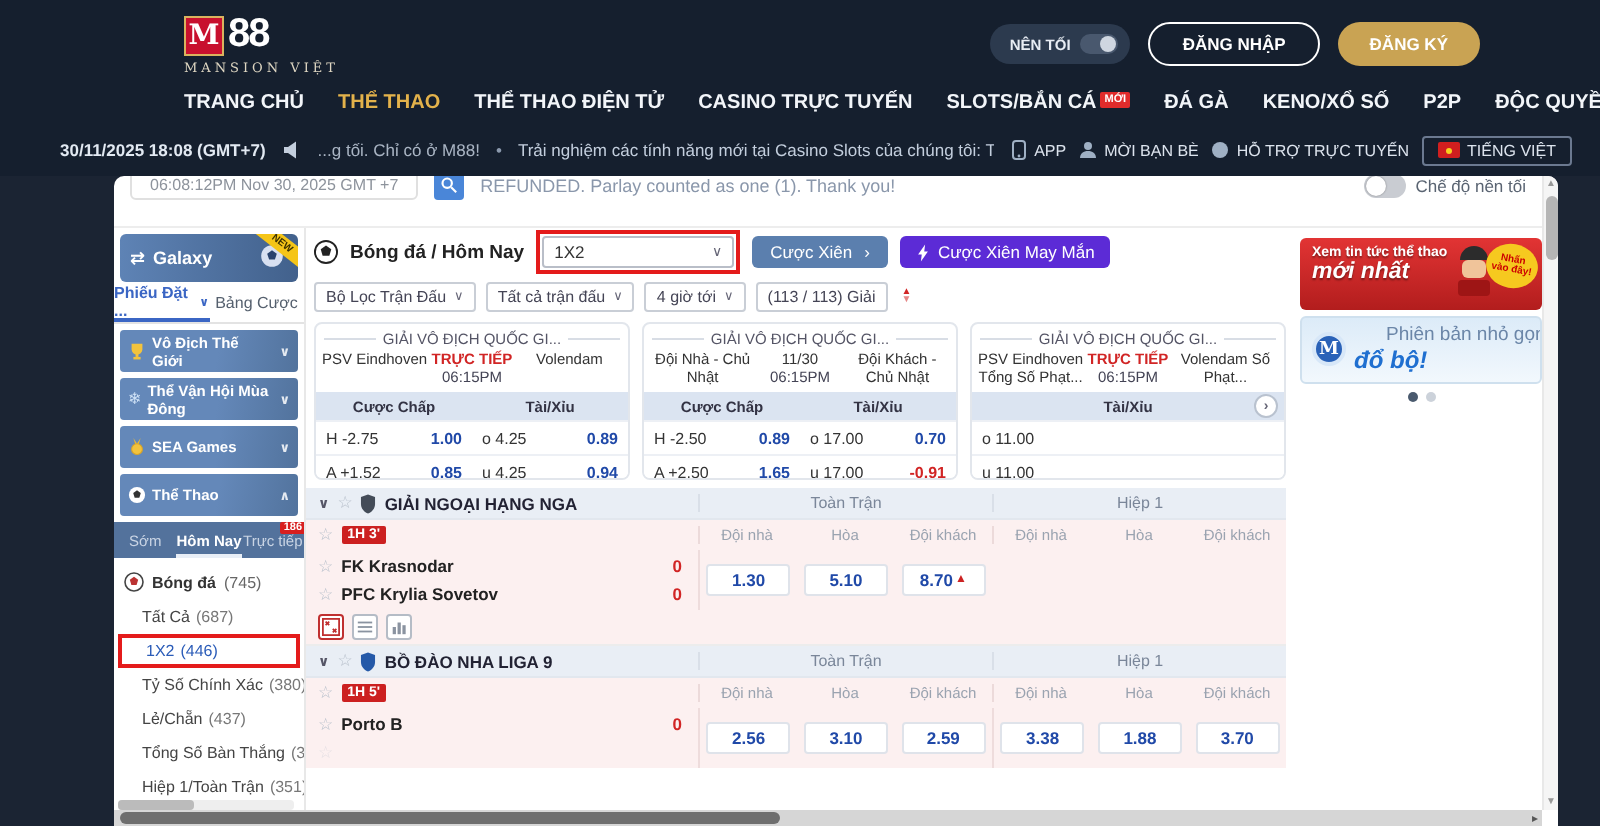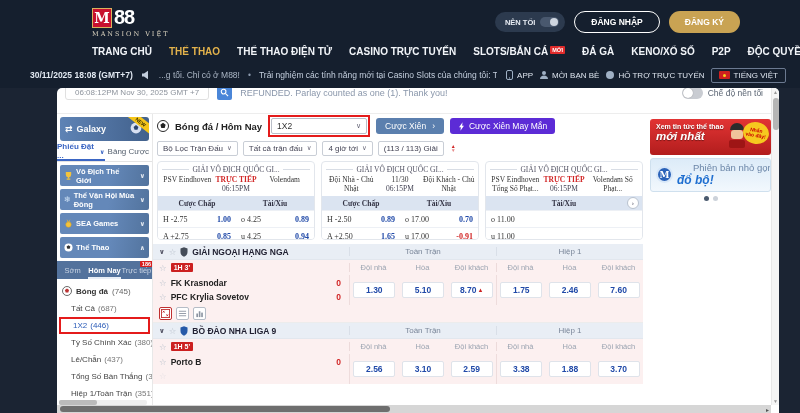--- a/index.html
+++ b/index.html
@@ -79,21 +79,21 @@
   .sel .chev { font-size:7px; color:#667; }
   .btn-parlay { background:#5b7fae; color:#fff; border:none; border-radius:3px; font-size:8.5px; padding:3px 9px; display:flex; align-items:center; gap:6px; cursor:pointer; font-family:inherit; }
   .btn-lucky { background:#5c2bd6; color:#fff; border:none; border-radius:3px; font-size:8.5px; padding:3px 8px; display:flex; align-items:center; gap:4px; cursor:pointer; font-family:inherit; }
   .mfilters { height:20px; display:flex; align-items:center; gap:5px; padding:0 4px; }
   .fpill { border:1px solid #c9ced6; border-radius:2px; padding:2px 5px; font-size:8px; color:#445; background:#fff; display:flex; align-items:center; gap:4px; cursor:pointer; white-space:nowrap; }
   .fpill .chev { font-size:6.5px; color:#667; }
   .sort-ic { display:flex; flex-direction:column; line-height:4px; font-size:5px; cursor:pointer; padding:2px; }
   .sort-ic .u { color:#d12525; } .sort-ic .d { color:#d12525; opacity:.55; }
 
   .mcards { display:flex; gap:6px; padding:3px 2px 4px 4px; height:86px; overflow:hidden; }
-  .fcard { width:158px; flex:none; border:1px solid #e2e6ec; border-radius:4px; background:#fff; overflow:hidden;font-family:Liberation Serif, serif; }
+  .fcard { width:158px; flex:none; border:1px solid #e2e6ec; border-radius:4px; background:#fff; overflow:hidden; }
   .fc-league { display:flex; align-items:center; gap:3px; padding:3px 4px 1px; color:#556; font-size:7.5px; white-space:nowrap; }
   .fc-league .ln { flex:1; border-top:1px solid #d8dde5; min-width:4px; }
   .fc-teams { display:flex; justify-content:space-between; padding:0 3px 2px; min-height:21px; align-items:flex-start; }
   .fc-side { width:54px; text-align:center; font-size:7.5px; color:#333; line-height:1.2; }
   .fc-mid { width:46px; text-align:center; font-size:7.5px; line-height:1.2; }
   .fc-live { color:#d12525; font-weight:bold; }
   .fc-date { color:#333; }
   .fc-time { color:#445; }
   .fc-thead { display:flex; background:#dbe4f1; height:14px; align-items:center; font-size:7.5px; font-weight:bold; color:#334; position:relative; }
   .fc-thead .th { flex:1; text-align:center; }
@@ -438,21 +438,21 @@
                 <span class="lab">H  -2.75</span>
                 <span class="val">1.00</span>
               </span>
             <span class="fc-cell">
                 <span class="lab">o  4.25</span>
                 <span class="val">0.89</span>
               </span>
           </div>
           <div class="fc-row">
             <span class="fc-cell">
-                <span class="lab">A  +2.75</span>
+                <span class="lab">A  +1.52</span>
                 <span class="val">0.85</span>
               </span>
             <span class="fc-cell">
                 <span class="lab">u  4.25</span>
                 <span class="val">0.94</span>
               </span>
           </div>
         </div>
 
         <div class="fcard">
@@ -563,31 +563,20 @@
               <span>1.30</span>
             </span>
           <span class="chip">
               <span>5.10</span>
             </span>
           <span class="chip">
               <span>8.70</span>
               <span class="up">▲</span>
             </span>
         </span>
-        <span class="ogroup">
-          <span class="chip">
-              <span>1.75</span>
-            </span>
-          <span class="chip">
-              <span>2.46</span>
-            </span>
-          <span class="chip">
-              <span>7.60</span>
-            </span>
-        </span>
       </div>
       <div class="lg-tools">
         <span class="tool red">
           <svg width="9" height="9" viewBox="0 0 10 10">
               <rect x="0.5" y="0.5" width="9" height="9" fill="none" stroke="#c03030"></rect>
               <line x1="2" y1="2" x2="4" y2="4" stroke="#c03030"></line>
               <line x1="4" y1="2" x2="2" y2="4" stroke="#c03030"></line>
               <line x1="6" y1="6" x2="8" y2="8" stroke="#c03030"></line>
               <line x1="8" y1="6" x2="6" y2="8" stroke="#c03030"></line>
             </svg>

